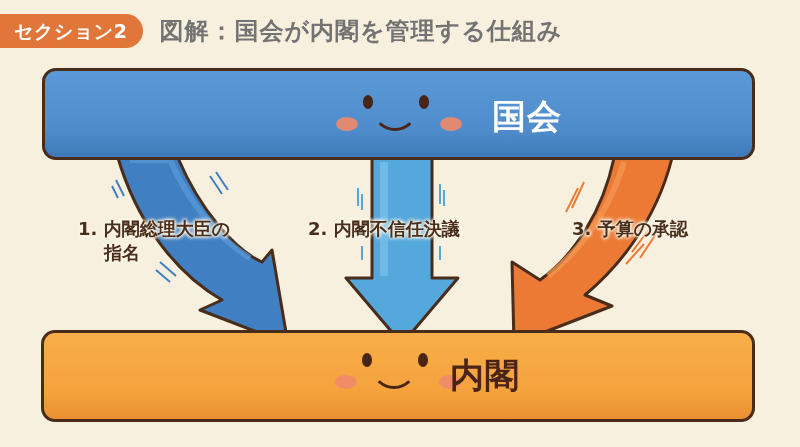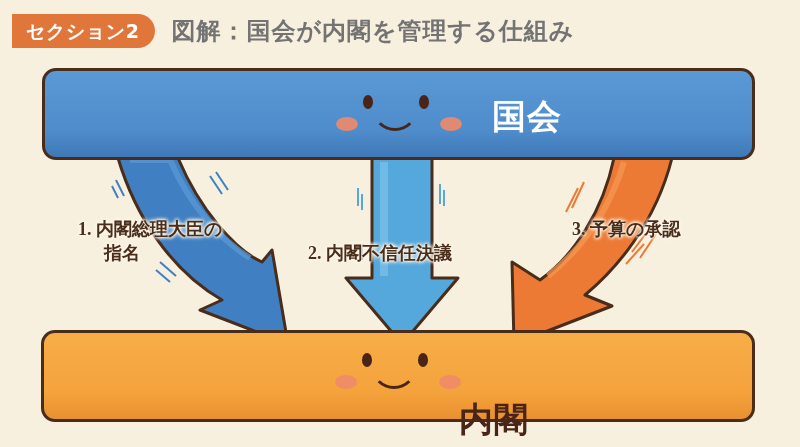--- a/index.html
+++ b/index.html
@@ -2,21 +2,21 @@
 <html><head>
 <meta charset="utf-8">
 <style>
   html, body { margin: 0; padding: 0; }
   body {
     width: 800px; height: 447px; overflow: hidden;
     background: #f8f0df;
     font-family: "DejaVu Sans", "Liberation Sans", sans-serif;
     position: relative;
   }
-  .header { position: absolute; left: 12px; top: 13px; height: 36px; display: flex; align-items: center; }
+  .header { position: absolute; left: 0; top: 13px; height: 36px; display: flex; align-items: center; }
   .section-badge {
     background: #e0763a; color: #fff; font-weight: bold; font-size: 19px;
     height: 34px; line-height: 34px; padding: 0 16px 0 14px;
     border-radius: 0 17px 17px 0; letter-spacing: 0.5px;
   }
   .page-title {
     margin-left: 16px; color: #737373; font-weight: bold; font-size: 24px; letter-spacing: 1px;
   }
   .diagram { position: absolute; left: 0; top: 0; width: 800px; height: 447px; }
   .box {
@@ -40,21 +40,20 @@
     border-radius: 0 0 30px 30px; box-sizing: border-box;
   }
   .box-label { position: absolute; font-weight: bold; font-size: 34px; letter-spacing: 1px; }
   .box-top .box-label { color: #ffffff; }
   .box-bottom .box-label { color: #4a2517; }
   svg.arrows { position: absolute; left: 0; top: 0; }
   .arrow-label {
     position: absolute; color: #4a2e1c; font-weight: bold; font-size: 18px; line-height: 24px;
     text-shadow: 0 0 3px #fdf6e8, 0 0 3px #fdf6e8, 0 0 4px #fdf6e8, 0 0 5px #fdf6e8;
     white-space: nowrap;
-    font-family: Liberation Serif, serif;
   }
 </style>
 </head>
 <body>
 
 <div class="header">
   <div class="section-badge">セクション2</div>
   <div class="page-title">図解：国会が内閣を管理する仕組み</div>
 </div>
 
@@ -113,23 +112,23 @@
   </div>
 
   <div class="box box-bottom">
     <div class="face" style="left:283px; top:10px;">
       <div class="eye" style="left:35px; top:10px;"></div>
       <div class="eye" style="left:91px; top:10px;"></div>
       <div class="cheek" style="left:8px; top:32px;"></div>
       <div class="cheek" style="left:112px; top:32px;"></div>
       <div class="mouth" style="left:44px; top:22px;"></div>
     </div>
-    <div class="box-label" style="left:415px; top:20px;margin-top:44px;">内閣</div>
+    <div class="box-label" style="left:406px; top:20px;">内閣</div>
   </div>
 
   <div class="arrow-label" style="left:78px; top:217px;">
     <div>1. 内閣総理大臣の</div>
     <div style="padding-left:26px;">指名</div>
   </div>
-  <div class="arrow-label" style="left:308px; top:217px;margin-top:24px;">2. 内閣不信任決議</div>
+  <div class="arrow-label" style="left:308px; top:217px;">2. 内閣不信任決議</div>
   <div class="arrow-label" style="left:572px; top:217px;text-align:center;">3. 予算の承認</div>
 
 </div>
 
 </body></html>

